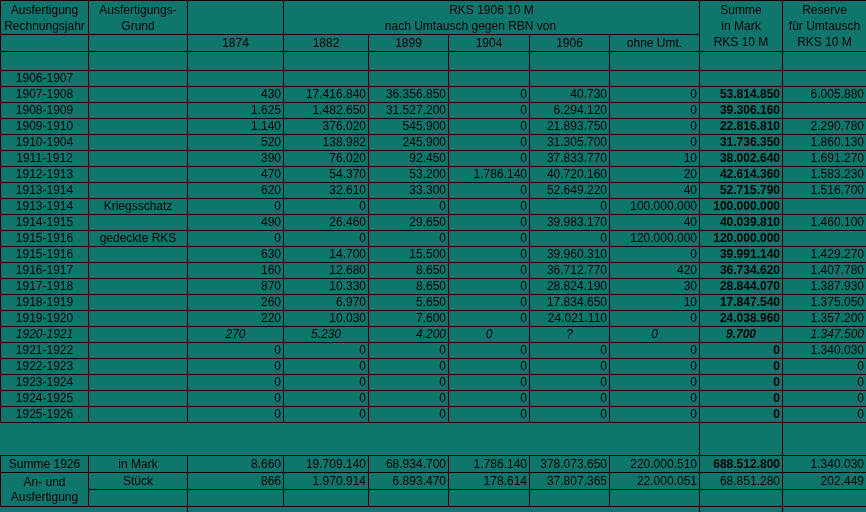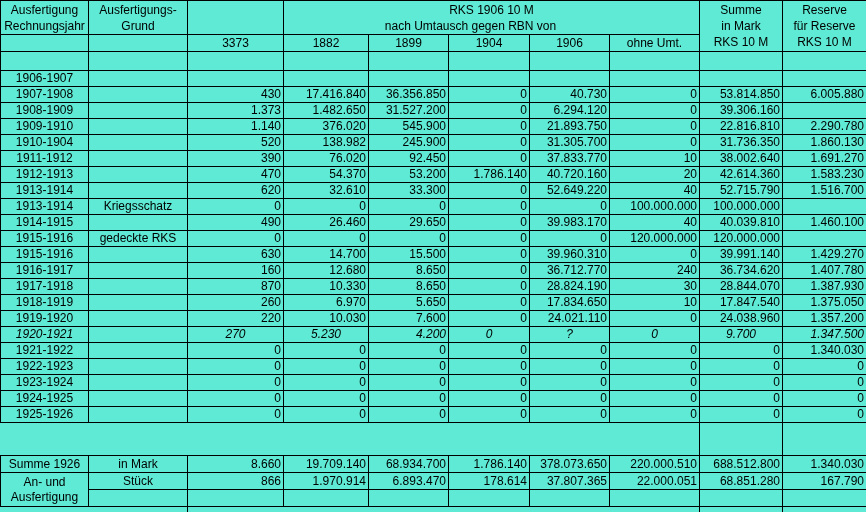--- a/index.html
+++ b/index.html
@@ -1,30 +1,30 @@
 <!DOCTYPE html>
 <html><head>
 <meta charset="utf-8">
 <style>
   html,body{margin:0;padding:0;background:#fff;}
-  #sheet{width:866px;height:512px;overflow:hidden;background:#5eead4;
+  #sheet{width:866px;height:512px;overflow:hidden;background:#0f766e;
          font-family:"Liberation Sans","DejaVu Sans",sans-serif;font-size:12px;color:#000;}
   table{border-collapse:collapse;table-layout:fixed;width:866px;}
   td{border:1px solid #000;padding:0 2px;white-space:nowrap;overflow:hidden;
      vertical-align:middle;line-height:15px;}
   tr.hr{height:17px;}
   tr.sp1{height:19px;}
   tr.d{height:16px;}
   tr.sp2{height:16px;}
   tr.sp3{height:17px;}
   tr.f{height:17px;margin-top:48px;}
   tr.strip{height:6px;}
   .ctr{text-align:center;}
   .num{text-align:right;}
-  .bold{font-weight:normal;}
+  .bold{font-weight:bold;}
   .it{font-style:italic;}
   .nb{border:none;}
   .sideb{border-left:1px solid #000;border-right:1px solid #000;border-top:none;border-bottom:none;}
   .brr{border:none;border-right:1px solid #000;}
   .hcell{text-align:center;line-height:16px;}
   .t2{margin-right:42px;text-align:center;}
 </style>
 </head>
 <body>
 
@@ -57,29 +57,29 @@
         <div class="t1">RKS 1906 10 M</div>
         <div class="t2">nach Umtausch gegen RBN von</div>
       </td>
       <td rowspan="3" class="hcell">
         <div>Summe</div>
         <div>in Mark</div>
         <div>RKS 10 M</div>
       </td>
       <td rowspan="3" class="hcell">
         <div>Reserve</div>
-        <div>für Reserve</div>
+        <div>für Umtausch</div>
         <div>RKS 10 M</div>
       </td>
     </tr>
     <tr class="hr"></tr>
     <tr class="hr">
       <td></td>
       <td></td>
-      <td class="ctr">3373</td>
+      <td class="ctr">1874</td>
       <td class="ctr">1882</td>
       <td class="ctr">1899</td>
       <td class="ctr">1904</td>
       <td class="ctr">1906</td>
       <td class="ctr">ohne Umt.</td>
     </tr>
   </thead>
   <tbody id="tbody">
         <tr class="sp1">
           <td class=""></td>
@@ -113,21 +113,21 @@
           <td class="num">36.356.850</td>
           <td class="num">0</td>
           <td class="num">40.730</td>
           <td class="num">0</td>
           <td class="num bold">53.814.850</td>
           <td class="num">6.005.880</td>
         </tr>
         <tr class="d">
           <td class="ctr">1908-1909</td>
           <td class="ctr"></td>
-          <td class="num">1.373</td>
+          <td class="num">1.625</td>
           <td class="num">1.482.650</td>
           <td class="num">31.527.200</td>
           <td class="num">0</td>
           <td class="num">6.294.120</td>
           <td class="num">0</td>
           <td class="num bold">39.306.160</td>
           <td class="num"></td>
         </tr>
         <tr class="d">
           <td class="ctr">1909-1910</td>
@@ -238,21 +238,21 @@
           <td class="num">1.429.270</td>
         </tr>
         <tr class="d">
           <td class="ctr">1916-1917</td>
           <td class="ctr"></td>
           <td class="num">160</td>
           <td class="num">12.680</td>
           <td class="num">8.650</td>
           <td class="num">0</td>
           <td class="num">36.712.770</td>
-          <td class="num">240</td>
+          <td class="num">420</td>
           <td class="num bold">36.734.620</td>
           <td class="num">1.407.780</td>
         </tr>
         <tr class="d">
           <td class="ctr">1917-1918</td>
           <td class="ctr"></td>
           <td class="num">870</td>
           <td class="num">10.330</td>
           <td class="num">8.650</td>
           <td class="num">0</td>
@@ -385,21 +385,21 @@
             <div>Ausfertigung</div>
           </td>
           <td class="ctr">Stück</td>
           <td class="num">866</td>
           <td class="num">1.970.914</td>
           <td class="num">6.893.470</td>
           <td class="num">178.614</td>
           <td class="num">37.807.365</td>
           <td class="num">22.000.051</td>
           <td class="num">68.851.280</td>
-          <td class="num">167.790</td>
+          <td class="num">202.449</td>
         </tr>
         <tr class="f">
           <td class=""></td>
           <td class=""></td>
           <td class=""></td>
           <td class=""></td>
           <td class=""></td>
           <td class=""></td>
           <td class=""></td>
           <td class=""></td>

